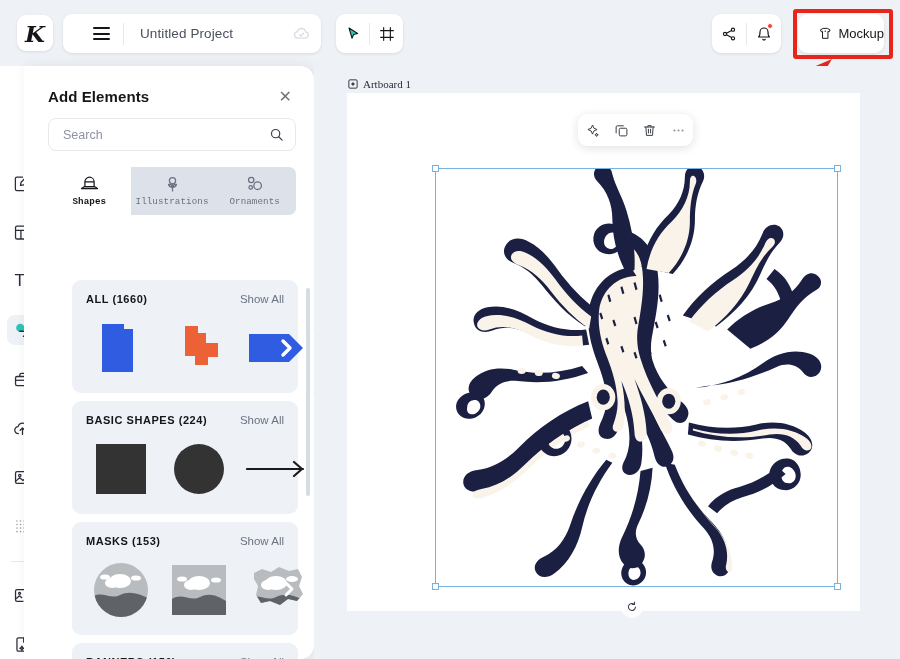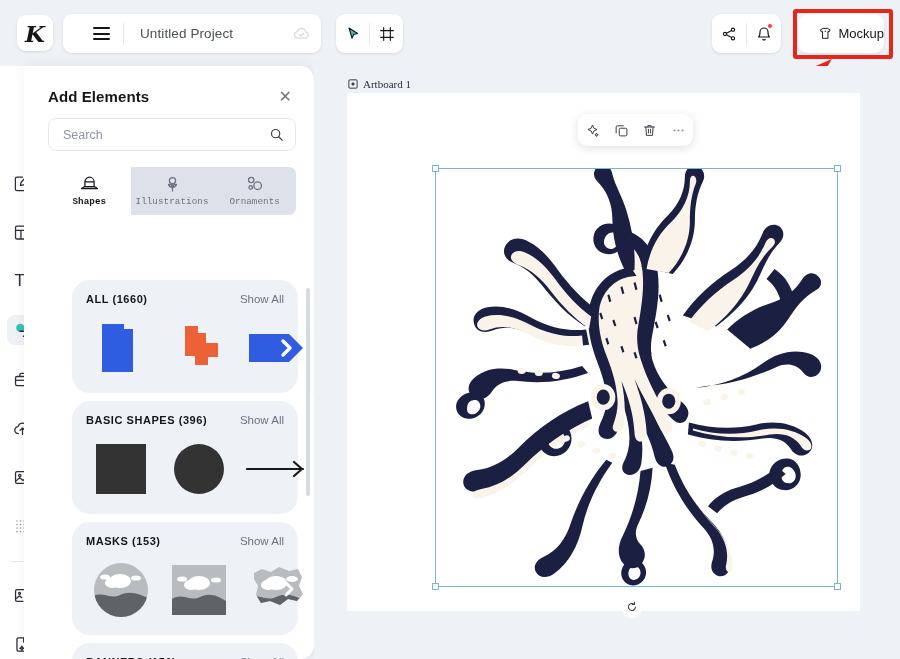--- a/index.html
+++ b/index.html
@@ -86,21 +86,21 @@
   .search-wrap input::placeholder { color:#8d939e; }
 
   .tabs { margin:16px 18px 0 24px; height:48px; display:flex; border-radius:7px; overflow:hidden; }
   .tab { flex:1; display:flex; flex-direction:column; align-items:center; justify-content:center; gap:2px;
          background:#dde2ea; cursor:pointer;font-family:Liberation Mono, monospace; }
   .tab.active { background:#fff; }
   .tab-label { font-size:9.2px; color:#6b7280; letter-spacing:.1px; }
   .tab.active .tab-label { color:#15161a; font-weight:700; }
 
   .scrollarea { position:absolute; left:24px; top:214px; width:266px; bottom:0; overflow:hidden; }
-  .sect { margin:0 16px 8px 24px; background:#eef2f7; border-radius:18px; padding:13px 0 14px 0; }
+  .sect { margin:0 16px 8px 24px; background:#eef2f7; border-radius:9px; padding:13px 0 14px 0; }
   .sect-head { display:flex; align-items:baseline; justify-content:space-between; padding:0 14px 0 14px; }
   .sect-title { font-size:11px; font-weight:700; color:#15161a; letter-spacing:.55px; }
   .sect-more { font-size:11.5px; color:#6b7280; cursor:pointer; }
   .sect-row { display:flex; align-items:center; gap:12px; padding:12px 0 0 16px; }
   .thumb { width:66px; height:62px; flex:0 0 66px; display:flex; align-items:center; justify-content:center; }
 
   .sb-track { position:absolute; right:4px; top:222px; width:4px; height:418px; }
   .sb-thumb { position:absolute; right:4px; top:222px; width:4px; height:208px; background:#d7dbe2; border-radius:3px; }
 
   .panel-handle {
@@ -353,21 +353,21 @@
             <svg width="60" height="44" viewBox="0 0 60 44">
                 <path d="M2 8h40l14 14-14 14H2z" fill="#2f5ce0"></path>
                 <path d="M36 15l7 7-7 7" fill="none" stroke="#fff" stroke-width="3.4" stroke-linecap="round" stroke-linejoin="round"></path>
               </svg>
           </div>
         </div>
       </div>
 
       <div class="sect">
         <div class="sect-head">
-          <span class="sect-title">BASIC SHAPES (396)</span>
+          <span class="sect-title">BASIC SHAPES (224)</span>
           <span class="sect-more">Show All</span>
         </div>
         <div class="sect-row">
           <div class="thumb">
             <svg width="54" height="54" viewBox="0 0 54 54">
                 <rect x="2" y="2" width="50" height="50" fill="#333333"></rect>
               </svg>
           </div>
           <div class="thumb">
             <svg width="54" height="54" viewBox="0 0 54 54">

